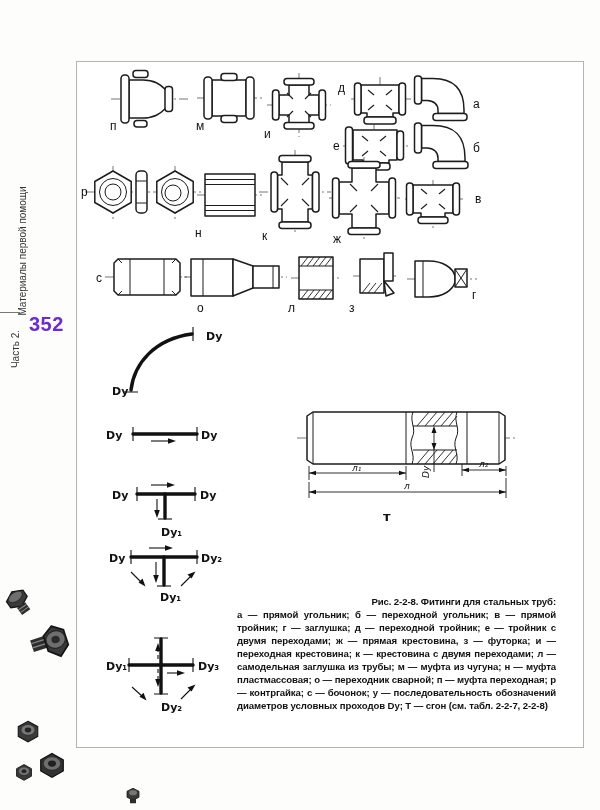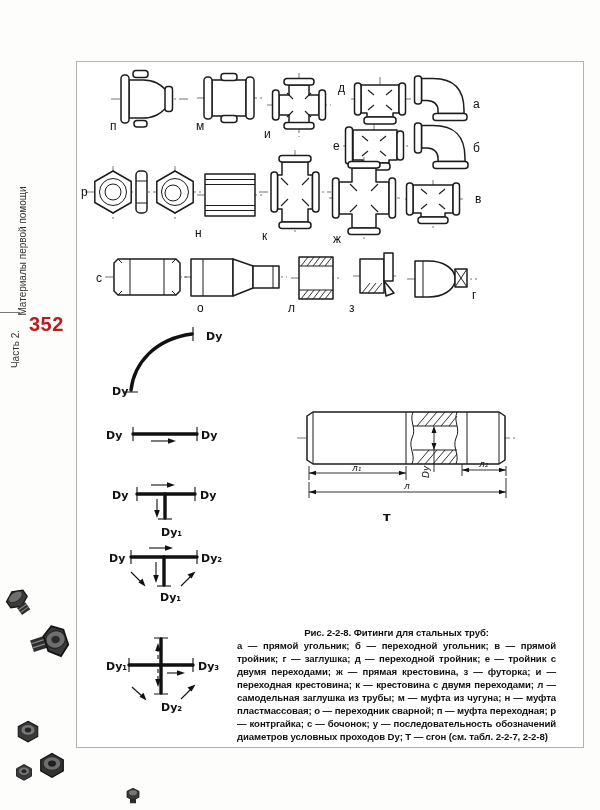--- a/index.html
+++ b/index.html
@@ -24,29 +24,29 @@
   .dim{stroke:#1c1c1c;stroke-width:0.9;fill:none;}
   .lbl{font-family:"Liberation Sans","DejaVu Sans",sans-serif;font-size:12px;fill:#111;}
   .dylbl{font-family:"DejaVu Sans",sans-serif;font-size:11px;font-weight:bold;fill:#111;}
   .dimlbl{font-family:"DejaVu Sans",sans-serif;font-size:9px;font-style:italic;fill:#111;}
   .tlbl{font-family:"DejaVu Sans",sans-serif;font-size:13px;font-weight:bold;fill:#111;}
   .caption{
     position:absolute;left:160px;top:533px;width:319px;
     font-size:9.6px;line-height:1.36;font-weight:700;letter-spacing:-0.1px;
     color:#111;text-align:justify;
   }
-  .caption .cap-title{text-align:center;margin-top:31px;}
+  .caption .cap-title{text-align:right;}
   .side-rot{
     position:absolute;white-space:nowrap;color:#333;font-size:10px;
     transform:translate(-50%,-50%) rotate(-90deg);
   }
   .side-rule{position:absolute;left:0;top:312px;width:20px;height:1px;background:#777;}
   .pagenum{
     position:absolute;left:29px;top:313px;font-size:20px;font-weight:bold;
-    color:#b91c1c;letter-spacing:0.5px;
+    color:#6d28d9;letter-spacing:0.5px;
   }
   .photo{position:absolute;}
 </style>
 </head>
 <body>
 
 <div class="side-rot" style="left:22px;top:251px;">Материалы первой помощи</div>
 <div class="side-rot" style="left:15px;top:349px;">Часть 2.</div>
 <div class="side-rule"></div>
 <div class="pagenum">352</div>

